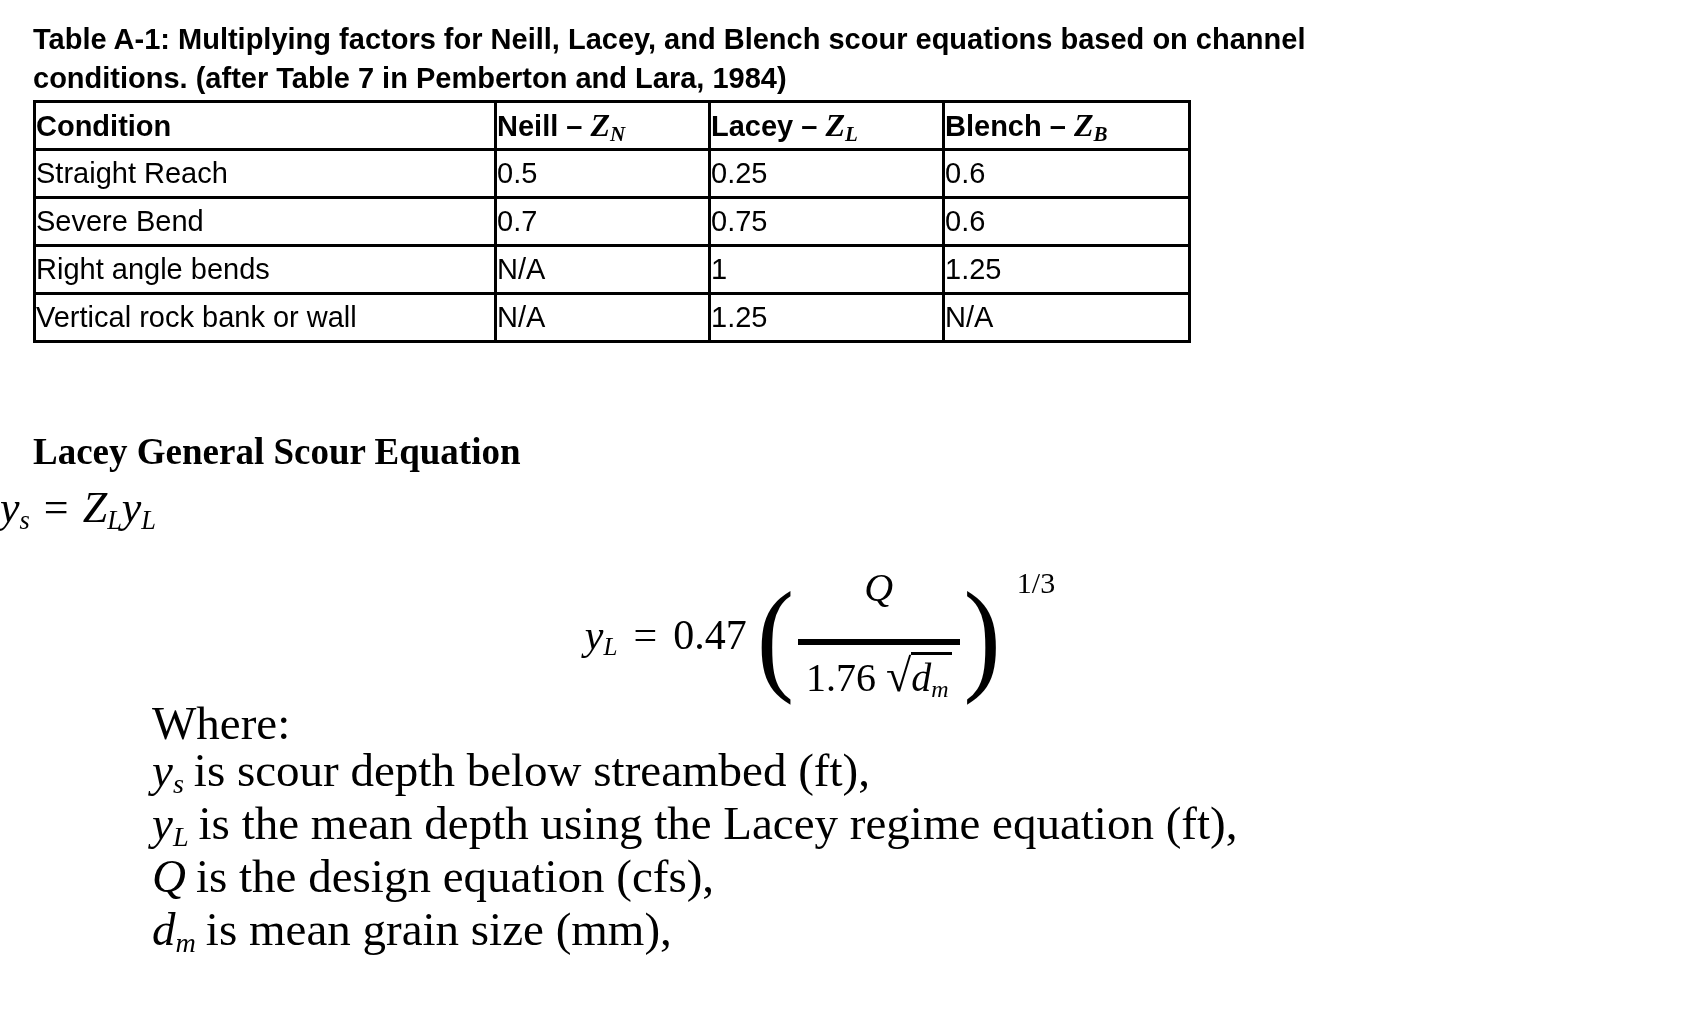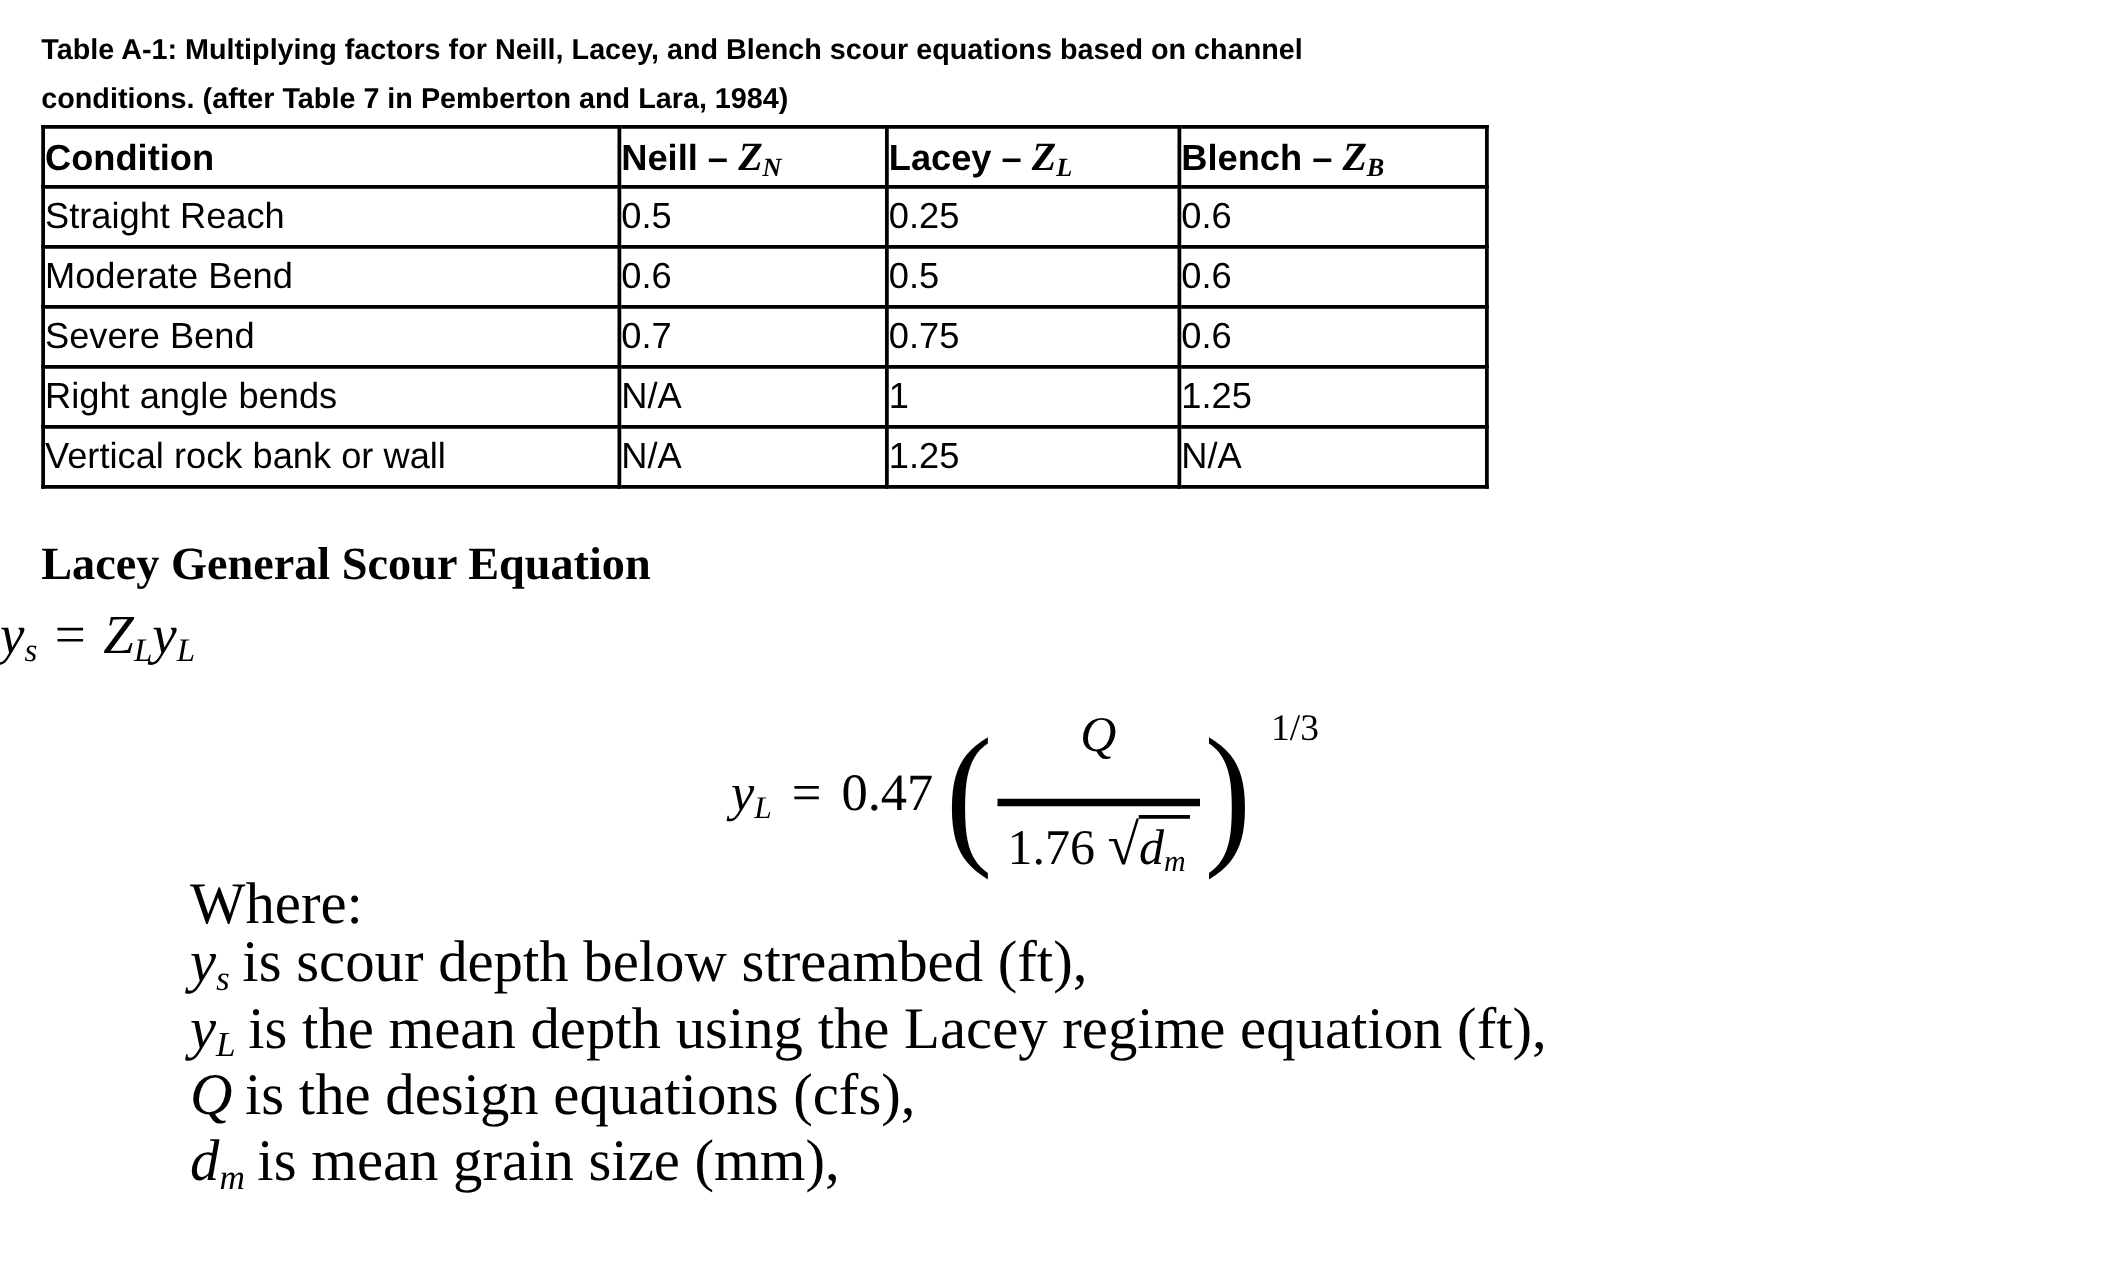--- a/index.html
+++ b/index.html
@@ -5,21 +5,21 @@
   html,body { margin:0; padding:0; background:#ffffff; }
   .page {
     position:relative; width:1688px; height:1025px;
     background:#ffffff; color:#000000; overflow:hidden;
   }
 
   
   .caption {
     position:absolute; left:33px; top:20px; width:1630px;
     font-family:"Liberation Sans", sans-serif;
-    font-weight:bold; font-size:23px; line-height:39px;
+    font-weight:bold; font-size:29px; line-height:39px;
     white-space:nowrap;
   }
 
   
   .factors-table {
     position:absolute; left:33px; top:100px;
     border-collapse:collapse; table-layout:fixed;
   }
   .factors-table col.c1 { width:461px; }
   .factors-table col.c2 { width:214px; }
@@ -120,26 +120,20 @@
       </tr>
     </thead>
     <tbody>
       <tr>
         <td>Straight Reach</td>
         <td>0.5</td>
         <td>0.25</td>
         <td>0.6</td>
       </tr>
       <tr>
-        <td>Moderate Bend</td>
-        <td>0.6</td>
-        <td>0.5</td>
-        <td>0.6</td>
-      </tr>
-      <tr>
         <td>Severe Bend</td>
         <td>0.7</td>
         <td>0.75</td>
         <td>0.6</td>
       </tr>
       <tr>
         <td>Right angle bends</td>
         <td>N/A</td>
         <td>1</td>
         <td>1.25</td>
@@ -171,17 +165,17 @@
       </span>
       <span class="paren">)</span>
       <sup class="exp">1/3</sup>
     </span>
   </div>
 
   <div class="where">
     <div class="label">Where:</div>
     <div class="def"><span class="mi sym">y</span><sub class="msub">s</sub><span class="txt">is scour depth below streambed (ft),</span></div>
     <div class="def"><span class="mi sym">y</span><sub class="msub">L</sub><span class="txt">is the mean depth using the Lacey regime equation (ft),</span></div>
-    <div class="def"><span class="mi sym">Q</span><sub class="msub"></sub><span class="txt">is the design equations (cfs),</span></div>
+    <div class="def"><span class="mi sym">Q</span><sub class="msub"></sub><span class="txt">is the design equation (cfs),</span></div>
     <div class="def"><span class="mi sym">d</span><sub class="msub">m</sub><span class="txt">is mean grain size (mm),</span></div>
   </div>
 
 </div>
 
 </body></html>

